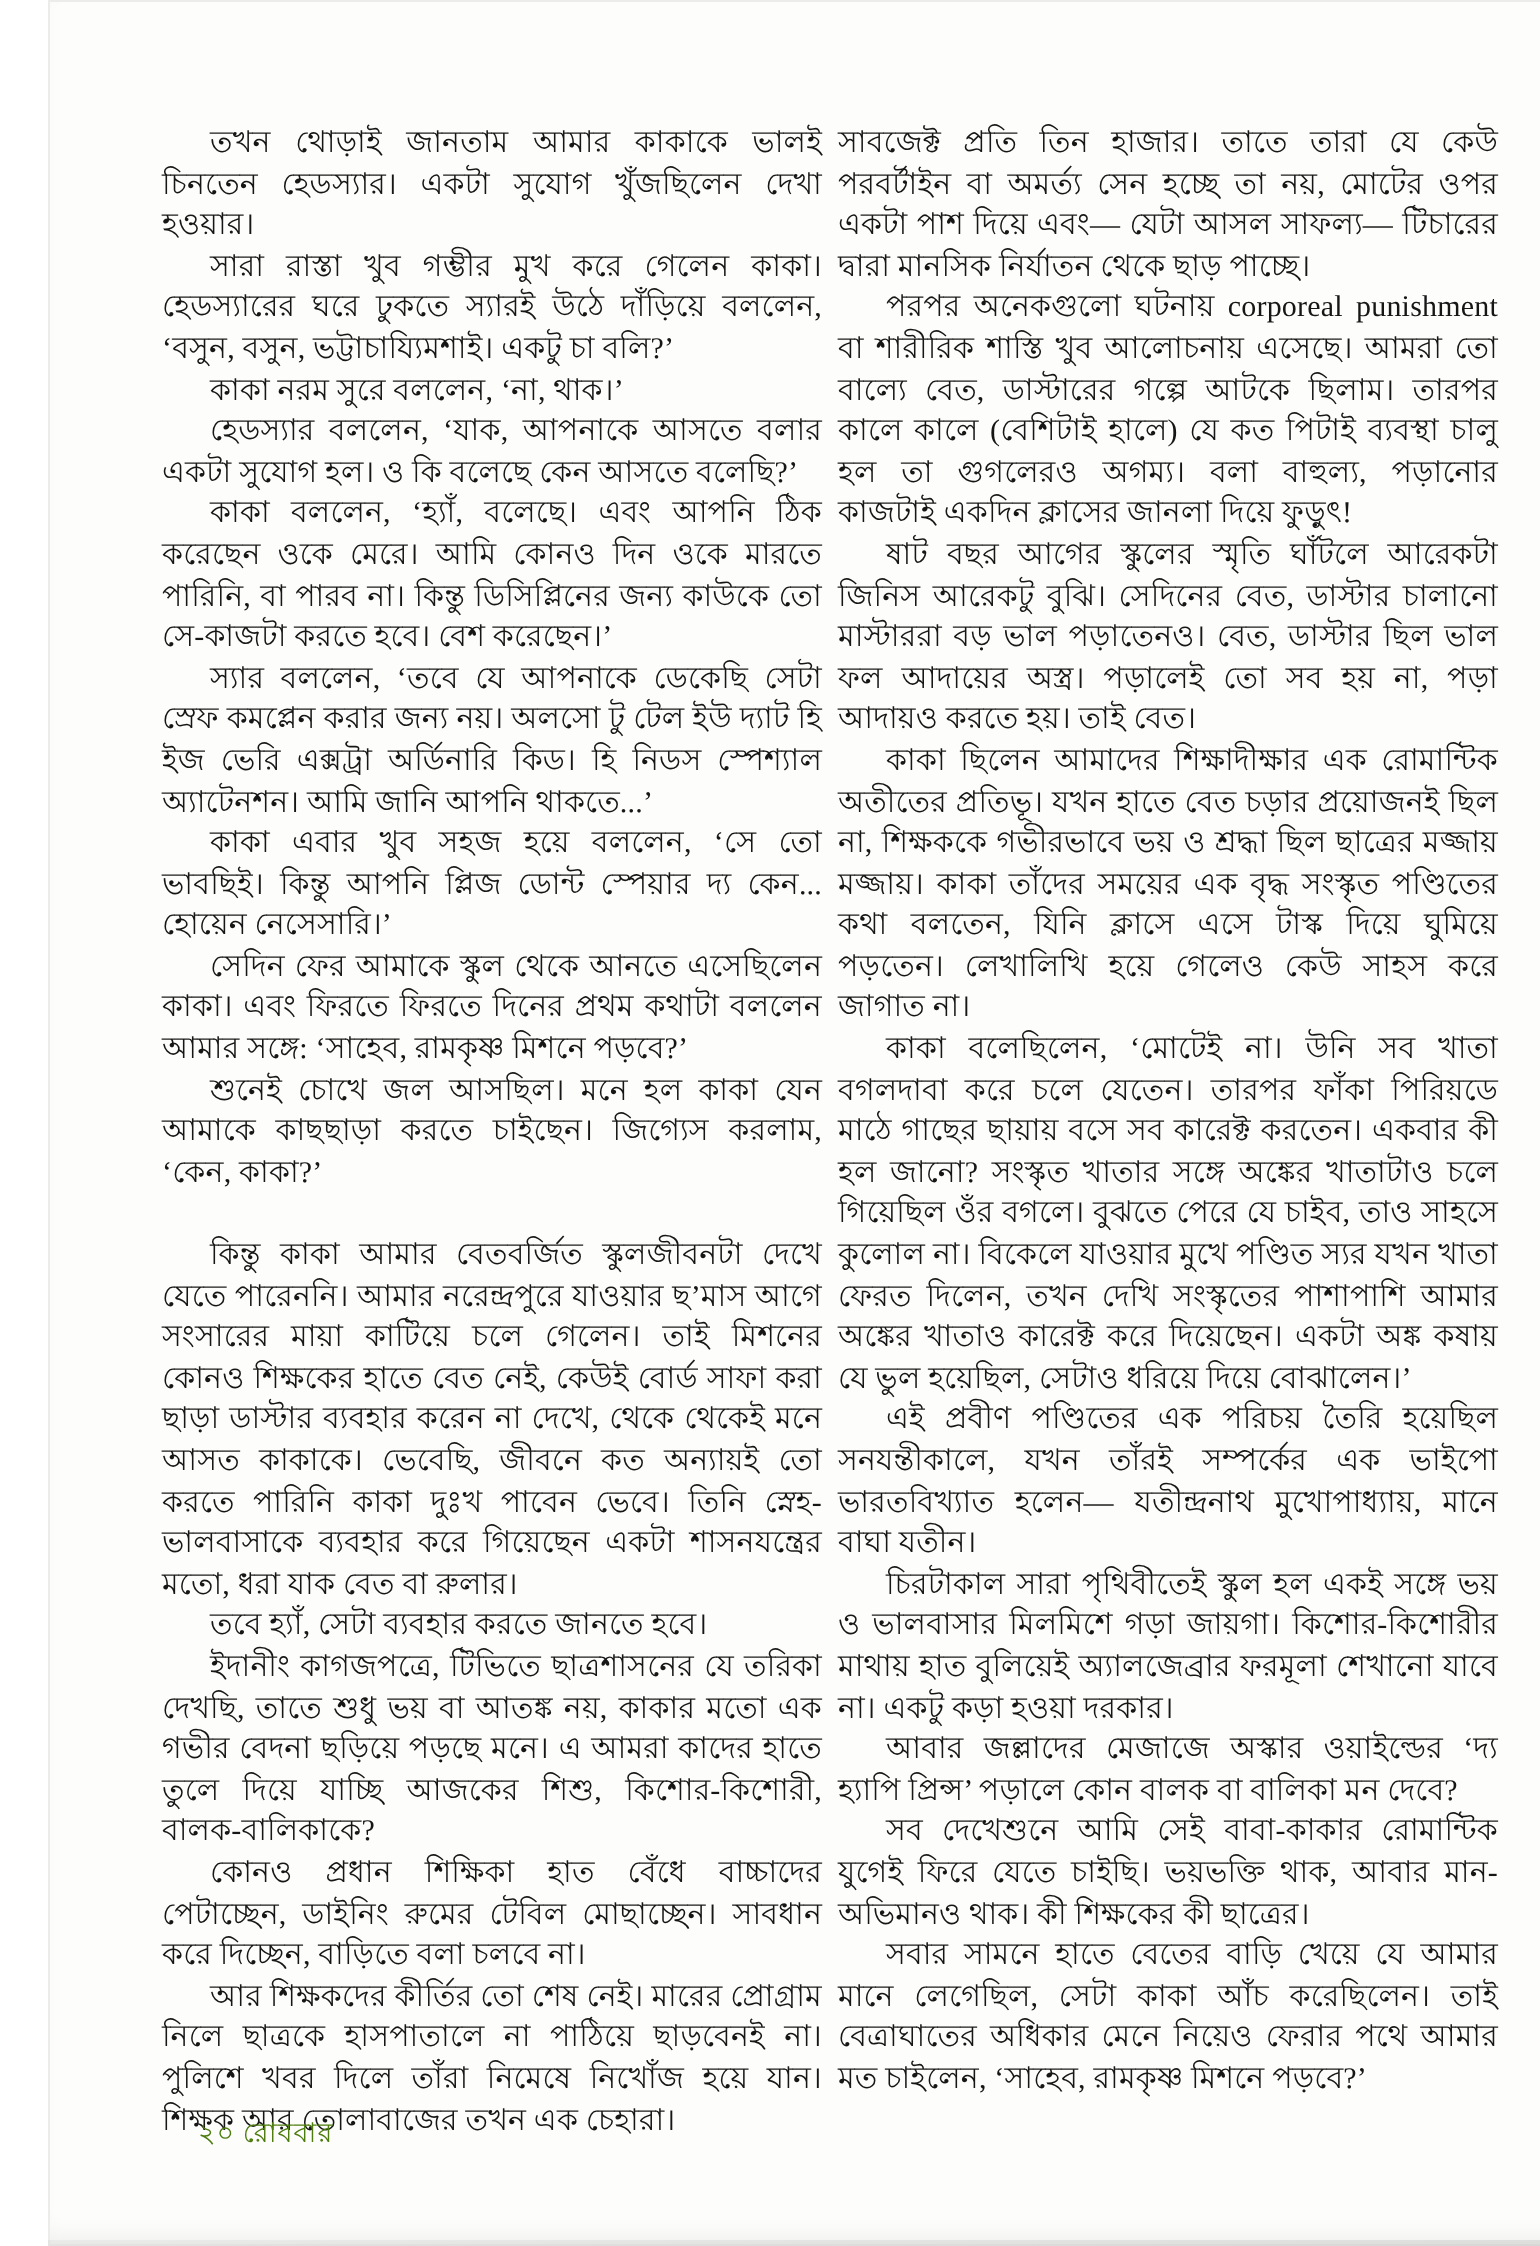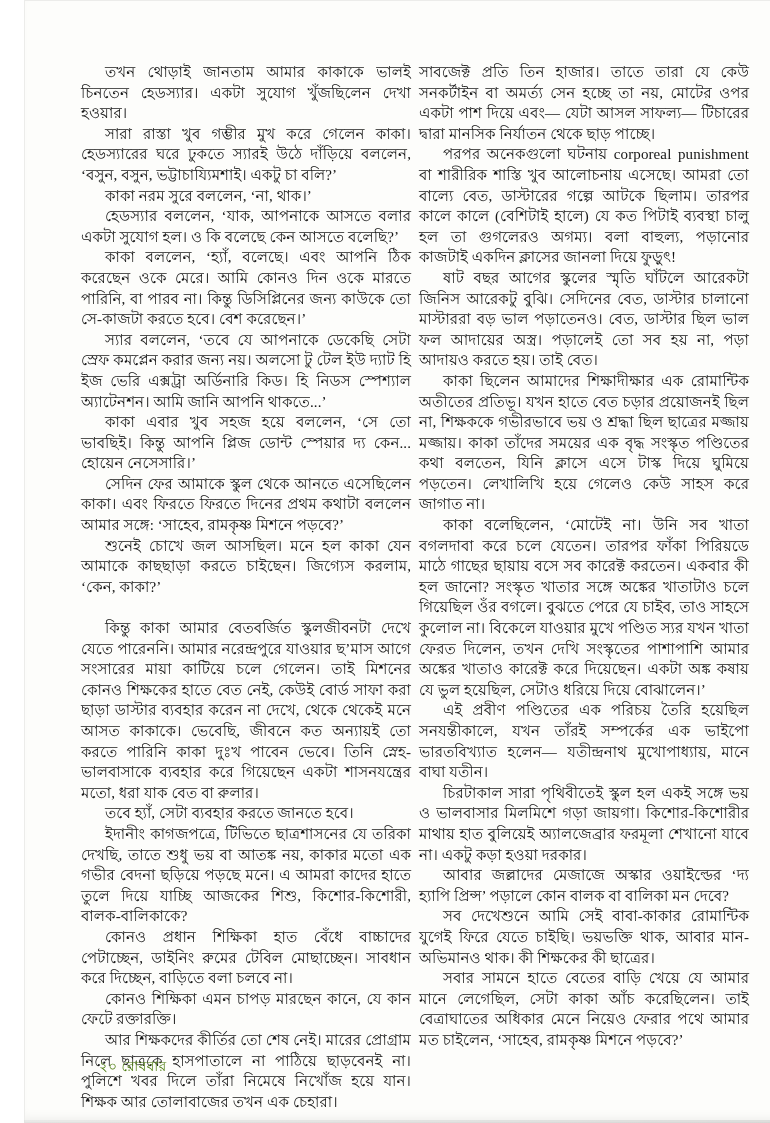--- a/index.html
+++ b/index.html
@@ -63,26 +63,25 @@
       <p>হেডস্যার বললেন, ‘যাক, আপনাকে আসতে বলার একটা সুযোগ হল। ও কি বলেছে কেন আসতে বলেছি?’</p>
       <p>কাকা বললেন, ‘হ্যাঁ, বলেছে। এবং আপনি ঠিক করেছেন ওকে মেরে। আমি কোনও দিন ওকে মারতে পারিনি, বা পারব না। কিন্তু ডিসিপ্লিনের জন্য কাউকে তো সে-কাজটা করতে হবে। বেশ করেছেন।’</p>
       <p>স্যার বললেন, ‘তবে যে আপনাকে ডেকেছি সেটা স্রেফ কমপ্লেন করার জন্য নয়। অলসো টু টেল ইউ দ্যাট হি ইজ ভেরি এক্সট্রা অর্ডিনারি কিড। হি নিডস স্পেশ্যাল অ্যাটেনশন। আমি জানি আপনি থাকতে...’</p>
       <p>কাকা এবার খুব সহজ হয়ে বললেন, ‘সে তো ভাবছিই। কিন্তু আপনি প্লিজ ডোন্ট স্পেয়ার দ্য কেন... হোয়েন নেসেসারি।’</p>
       <p>সেদিন ফের আমাকে স্কুল থেকে আনতে এসেছিলেন কাকা। এবং ফিরতে ফিরতে দিনের প্রথম কথাটা বললেন আমার সঙ্গে: ‘সাহেব, রামকৃষ্ণ মিশনে পড়বে?’</p>
       <p>শুনেই চোখে জল আসছিল। মনে হল কাকা যেন আমাকে কাছছাড়া করতে চাইছেন। জিগ্যেস করলাম, ‘কেন, কাকা?’</p>
       <p class="gap-before">কিন্তু কাকা আমার বেতবর্জিত স্কুলজীবনটা দেখে যেতে পারেননি। আমার নরেন্দ্রপুরে যাওয়ার ছ’মাস আগে সংসারের মায়া কাটিয়ে চলে গেলেন। তাই মিশনের কোনও শিক্ষকের হাতে বেত নেই, কেউই বোর্ড সাফা করা ছাড়া ডাস্টার ব্যবহার করেন না দেখে, থেকে থেকেই মনে আসত কাকাকে। ভেবেছি, জীবনে কত অন্যায়ই তো করতে পারিনি কাকা দুঃখ পাবেন ভেবে। তিনি স্নেহ-ভালবাসাকে ব্যবহার করে গিয়েছেন একটা শাসনযন্ত্রের মতো, ধরা যাক বেত বা রুলার।</p>
       <p>তবে হ্যাঁ, সেটা ব্যবহার করতে জানতে হবে।</p>
       <p>ইদানীং কাগজপত্রে, টিভিতে ছাত্রশাসনের যে তরিকা দেখছি, তাতে শুধু ভয় বা আতঙ্ক নয়, কাকার মতো এক গভীর বেদনা ছড়িয়ে পড়ছে মনে। এ আমরা কাদের হাতে তুলে দিয়ে যাচ্ছি আজকের শিশু, কিশোর-কিশোরী, বালক-বালিকাকে?</p>
       <p>কোনও প্রধান শিক্ষিকা হাত বেঁধে বাচ্চাদের পেটাচ্ছেন, ডাইনিং রুমের টেবিল মোছাচ্ছেন। সাবধান করে দিচ্ছেন, বাড়িতে বলা চলবে না।</p>
-      <p>কোনও শিক্ষিকা এমন চাপড় মারছেন কানে, যে কান ফেটে রক্তারক্তি।</p>
       <p>আর শিক্ষকদের কীর্তির তো শেষ নেই। মারের প্রোগ্রাম নিলে ছাত্রকে হাসপাতালে না পাঠিয়ে ছাড়বেনই না। পুলিশে খবর দিলে তাঁরা নিমেষে নিখোঁজ হয়ে যান। শিক্ষক আর তোলাবাজের তখন এক চেহারা।</p>
     </div>
 
   <div class="col col-right">
-      <p class="no-indent">সাবজেক্ট প্রতি তিন হাজার। তাতে তারা যে কেউ সনকর্টাইন বা অমর্ত্য সেন হচ্ছে তা নয়, মোটের ওপর একটা পাশ দিয়ে এবং— যেটা আসল সাফল্য— টিচারের দ্বারা মানসিক নির্যাতন থেকে ছাড় পাচ্ছে।</p>
+      <p class="no-indent">সাবজেক্ট প্রতি তিন হাজার। তাতে তারা যে কেউ পরবর্টাইন বা অমর্ত্য সেন হচ্ছে তা নয়, মোটের ওপর একটা পাশ দিয়ে এবং— যেটা আসল সাফল্য— টিচারের দ্বারা মানসিক নির্যাতন থেকে ছাড় পাচ্ছে।</p>
       <p>পরপর অনেকগুলো ঘটনায় corporeal punishment বা শারীরিক শাস্তি খুব আলোচনায় এসেছে। আমরা তো বাল্যে বেত, ডাস্টারের গল্পে আটকে ছিলাম। তারপর কালে কালে (বেশিটাই হালে) যে কত পিটাই ব্যবস্থা চালু হল তা গুগলেরও অগম্য। বলা বাহুল্য, পড়ানোর কাজটাই একদিন ক্লাসের জানলা দিয়ে ফুড়ুৎ!</p>
       <p>ষাট বছর আগের স্কুলের স্মৃতি ঘাঁটলে আরেকটা জিনিস আরেকটু বুঝি। সেদিনের বেত, ডাস্টার চালানো মাস্টাররা বড় ভাল পড়াতেনও। বেত, ডাস্টার ছিল ভাল ফল আদায়ের অস্ত্র। পড়ালেই তো সব হয় না, পড়া আদায়ও করতে হয়। তাই বেত।</p>
       <p>কাকা ছিলেন আমাদের শিক্ষাদীক্ষার এক রোমান্টিক অতীতের প্রতিভূ। যখন হাতে বেত চড়ার প্রয়োজনই ছিল না, শিক্ষককে গভীরভাবে ভয় ও শ্রদ্ধা ছিল ছাত্রের মজ্জায় মজ্জায়। কাকা তাঁদের সময়ের এক বৃদ্ধ সংস্কৃত পণ্ডিতের কথা বলতেন, যিনি ক্লাসে এসে টাস্ক দিয়ে ঘুমিয়ে পড়তেন। লেখালিখি হয়ে গেলেও কেউ সাহস করে জাগাত না।</p>
       <p>কাকা বলেছিলেন, ‘মোটেই না। উনি সব খাতা বগলদাবা করে চলে যেতেন। তারপর ফাঁকা পিরিয়ডে মাঠে গাছের ছায়ায় বসে সব কারেক্ট করতেন। একবার কী হল জানো? সংস্কৃত খাতার সঙ্গে অঙ্কের খাতাটাও চলে গিয়েছিল ওঁর বগলে। বুঝতে পেরে যে চাইব, তাও সাহসে কুলোল না। বিকেলে যাওয়ার মুখে পণ্ডিত স্যর যখন খাতা ফেরত দিলেন, তখন দেখি সংস্কৃতের পাশাপাশি আমার অঙ্কের খাতাও কারেক্ট করে দিয়েছেন। একটা অঙ্ক কষায় যে ভুল হয়েছিল, সেটাও ধরিয়ে দিয়ে বোঝালেন।’</p>
       <p>এই প্রবীণ পণ্ডিতের এক পরিচয় তৈরি হয়েছিল সনযন্তীকালে, যখন তাঁরই সম্পর্কের এক ভাইপো ভারতবিখ্যাত হলেন— যতীন্দ্রনাথ মুখোপাধ্যায়, মানে বাঘা যতীন।</p>
       <p>চিরটাকাল সারা পৃথিবীতেই স্কুল হল একই সঙ্গে ভয় ও ভালবাসার মিলমিশে গড়া জায়গা। কিশোর-কিশোরীর মাথায় হাত বুলিয়েই অ্যালজেব্রার ফরমূলা শেখানো যাবে না। একটু কড়া হওয়া দরকার।</p>
       <p>আবার জল্লাদের মেজাজে অস্কার ওয়াইল্ডের ‘দ্য হ্যাপি প্রিন্স’ পড়ালে কোন বালক বা বালিকা মন দেবে?</p>
       <p>সব দেখেশুনে আমি সেই বাবা-কাকার রোমান্টিক যুগেই ফিরে যেতে চাইছি। ভয়ভক্তি থাক, আবার মান-অভিমানও থাক। কী শিক্ষকের কী ছাত্রের।</p>
       <p>সবার সামনে হাতে বেতের বাড়ি খেয়ে যে আমার মানে লেগেছিল, সেটা কাকা আঁচ করেছিলেন। তাই বেত্রাঘাতের অধিকার মেনে নিয়েও ফেরার পথে আমার মত চাইলেন, ‘সাহেব, রামকৃষ্ণ মিশনে পড়বে?’</p>
     </div>

